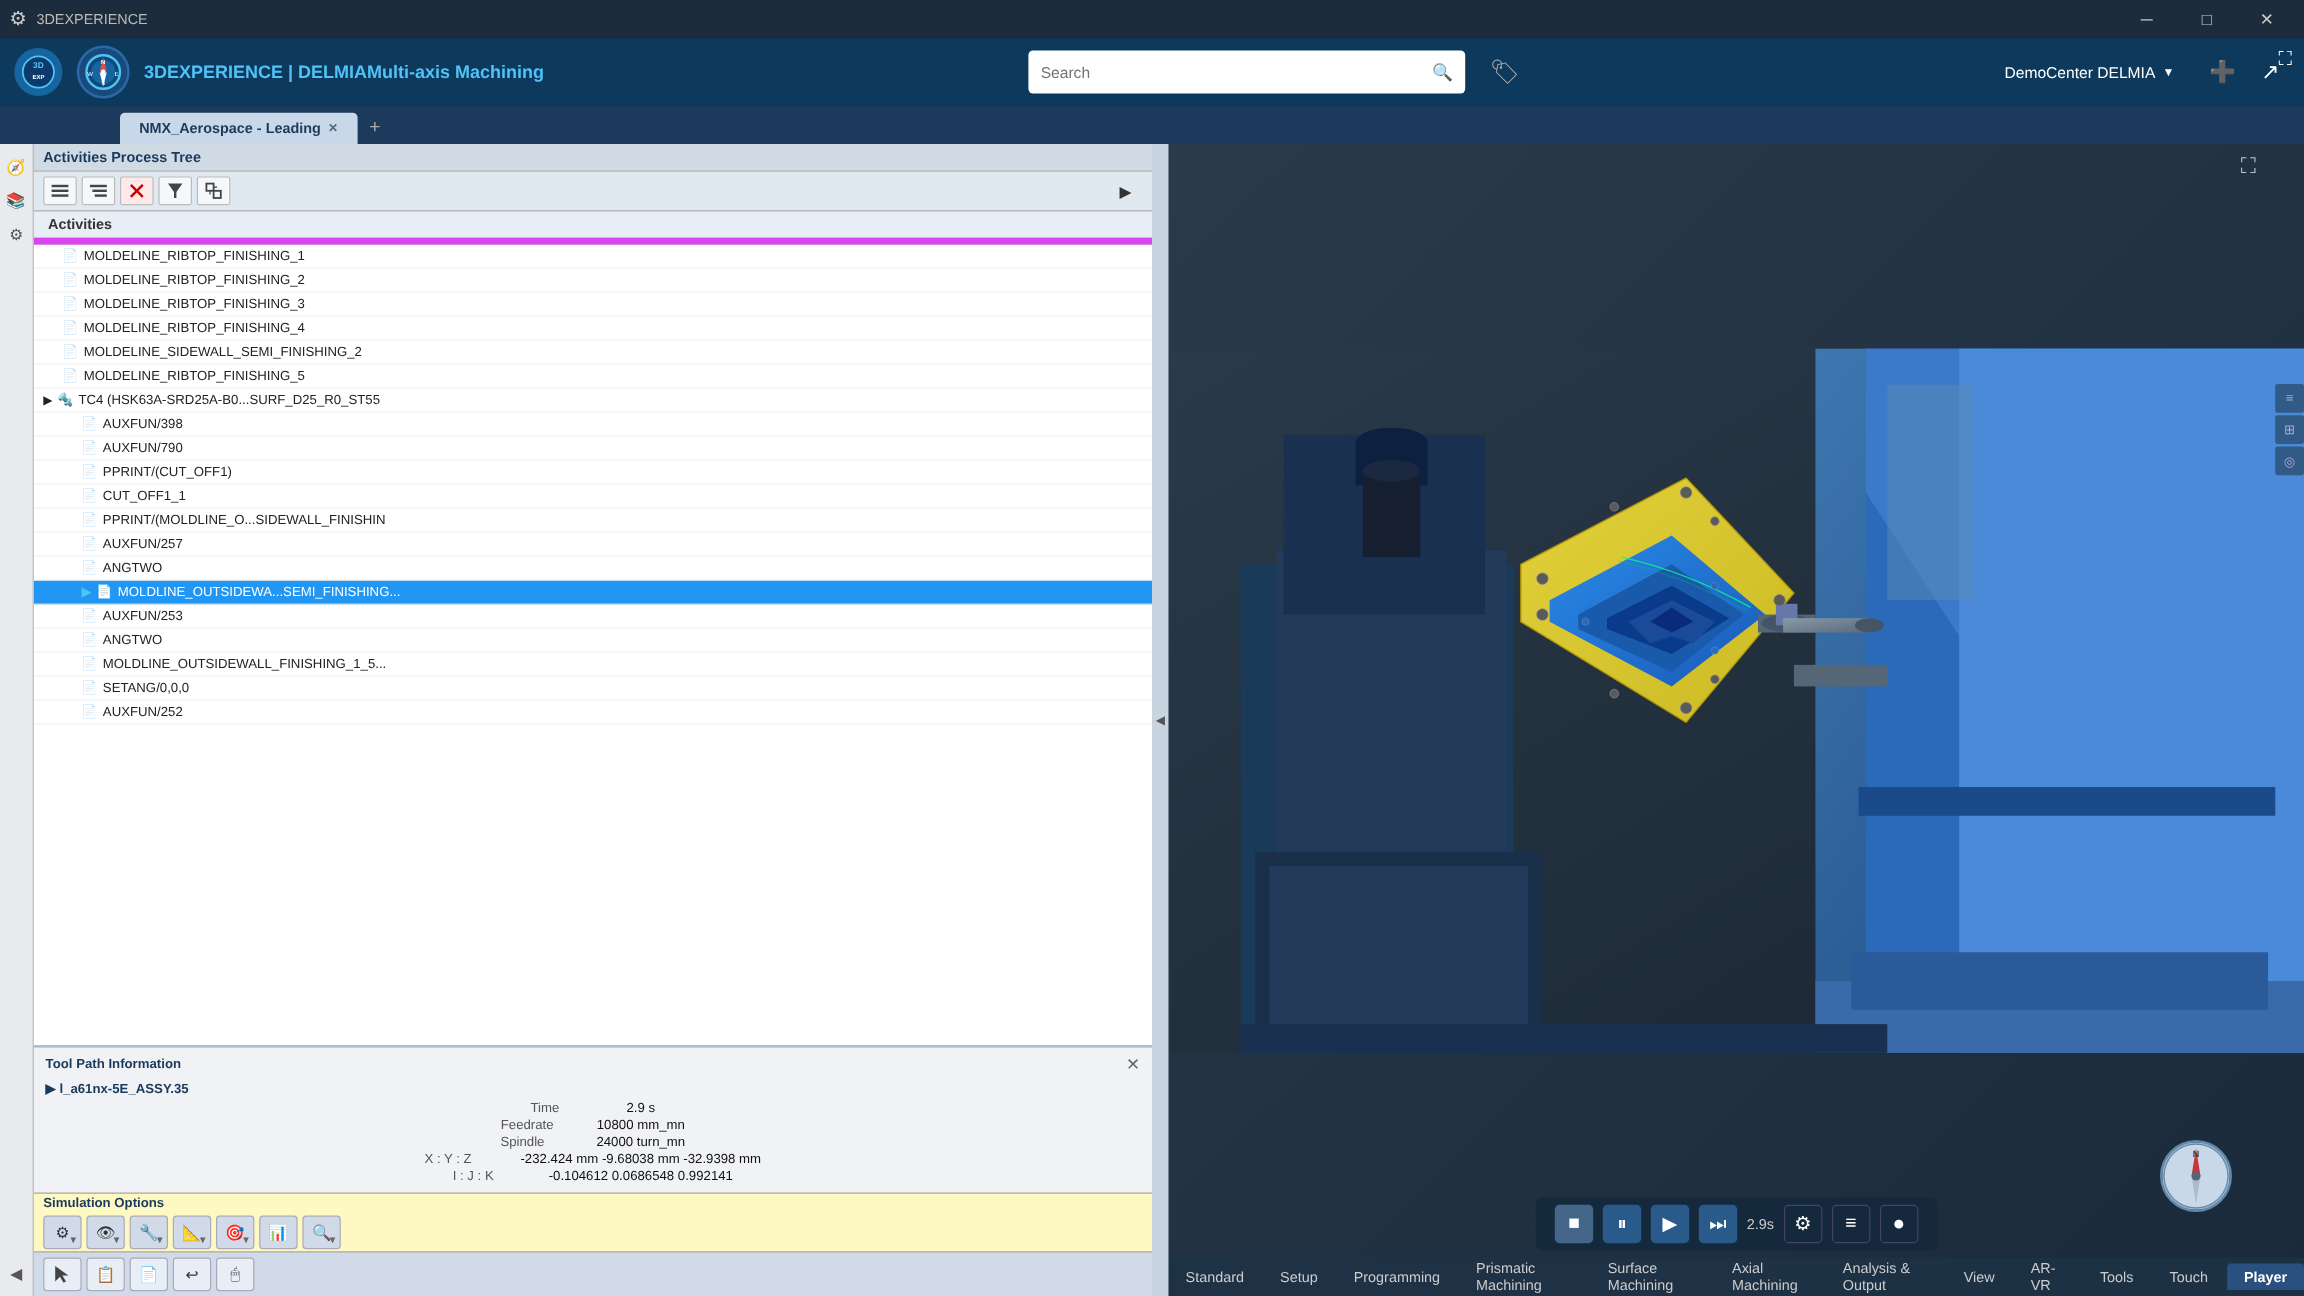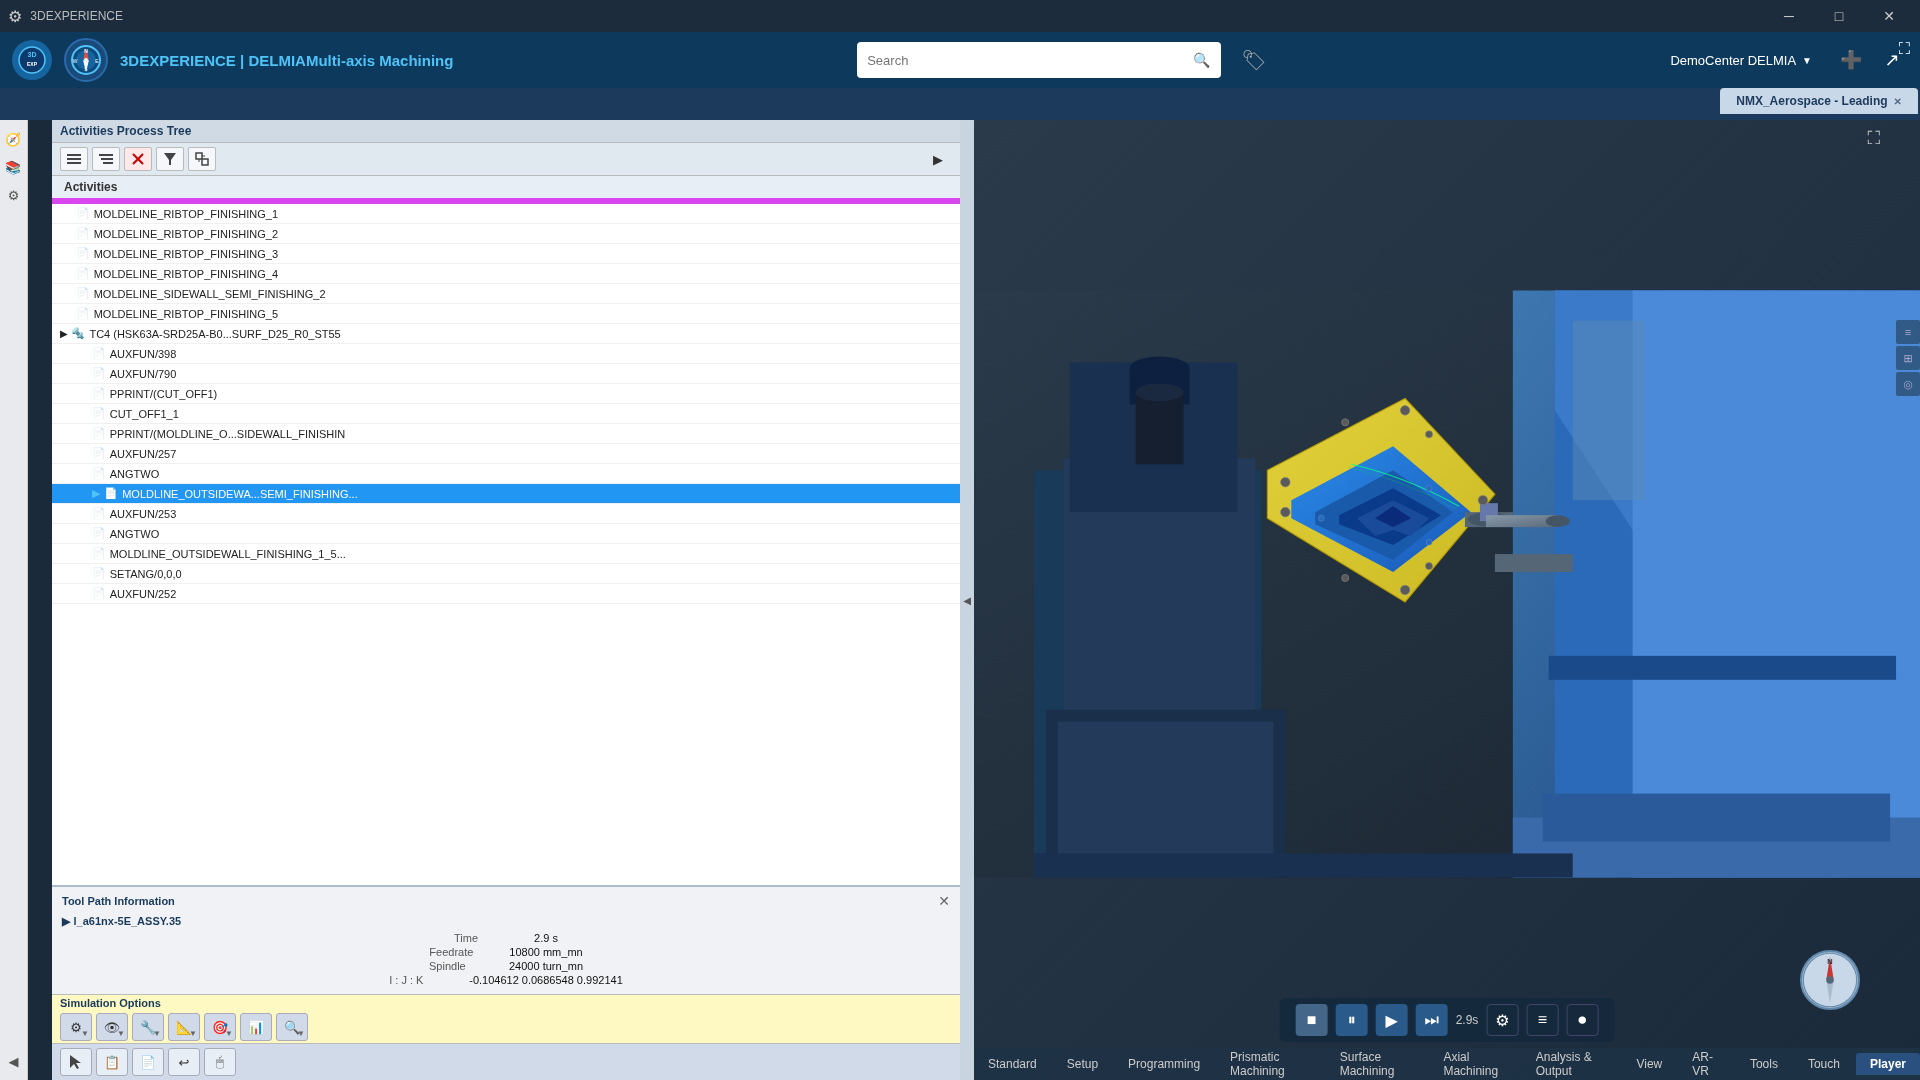--- a/index.html
+++ b/index.html
@@ -57,21 +57,20 @@
     #header-actions { display: flex; gap: 8px; margin-left: 12px; align-items: center; }
     .header-action-btn { color: white; font-size: 18px; cursor: pointer; width: 32px; height: 32px; display: flex; align-items: center; justify-content: center; }
 
     
     #tab-bar {
       height: 32px;
       background: #1c3a5c;
       display: flex;
       align-items: flex-end;
       padding-left: 100px;
-      flex-direction: column;
     }
     .app-tab {
       padding: 6px 16px;
       background: #2a5080;
       color: #ccc;
       font-size: 12px;
       cursor: pointer;
       border-radius: 4px 4px 0 0;
       margin-right: 2px;
       display: flex;
@@ -107,21 +106,20 @@
       flex: 1;
       overflow: hidden;
     }
 
     
     #activities-panel {
       flex: 1;
       display: flex;
       flex-direction: column;
       overflow: hidden;
-      margin-left: 24px;
     }
 
     #panel-header {
       background: #d0dae5;
       padding: 4px 8px;
       font-size: 12px;
       font-weight: bold;
       color: #1a3a5c;
       display: flex;
       align-items: center;
@@ -603,20 +601,24 @@
             </div>
             <div class="tp-row">
               <span class="tp-label">Feedrate</span>
               <span class="tp-value">10800 mm_mn</span>
             </div>
             <div class="tp-row">
               <span class="tp-label">Spindle</span>
               <span class="tp-value">24000 turn_mn</span>
             </div>
             <div class="tp-row">
+              <span class="tp-label">X : Y : Z</span>
+              <span class="tp-value">-232.424 mm  -9.68038 mm  -32.9398 mm</span>
+            </div>
+            <div class="tp-row">
               <span class="tp-label">I : J : K</span>
               <span class="tp-value">-0.104612  0.0686548  0.992141</span>
             </div>
           </div>
       </div>
 
       <div id="sim-options">
         <div id="sim-options-label">Simulation Options</div>
         <div id="sim-toolbar">
 

